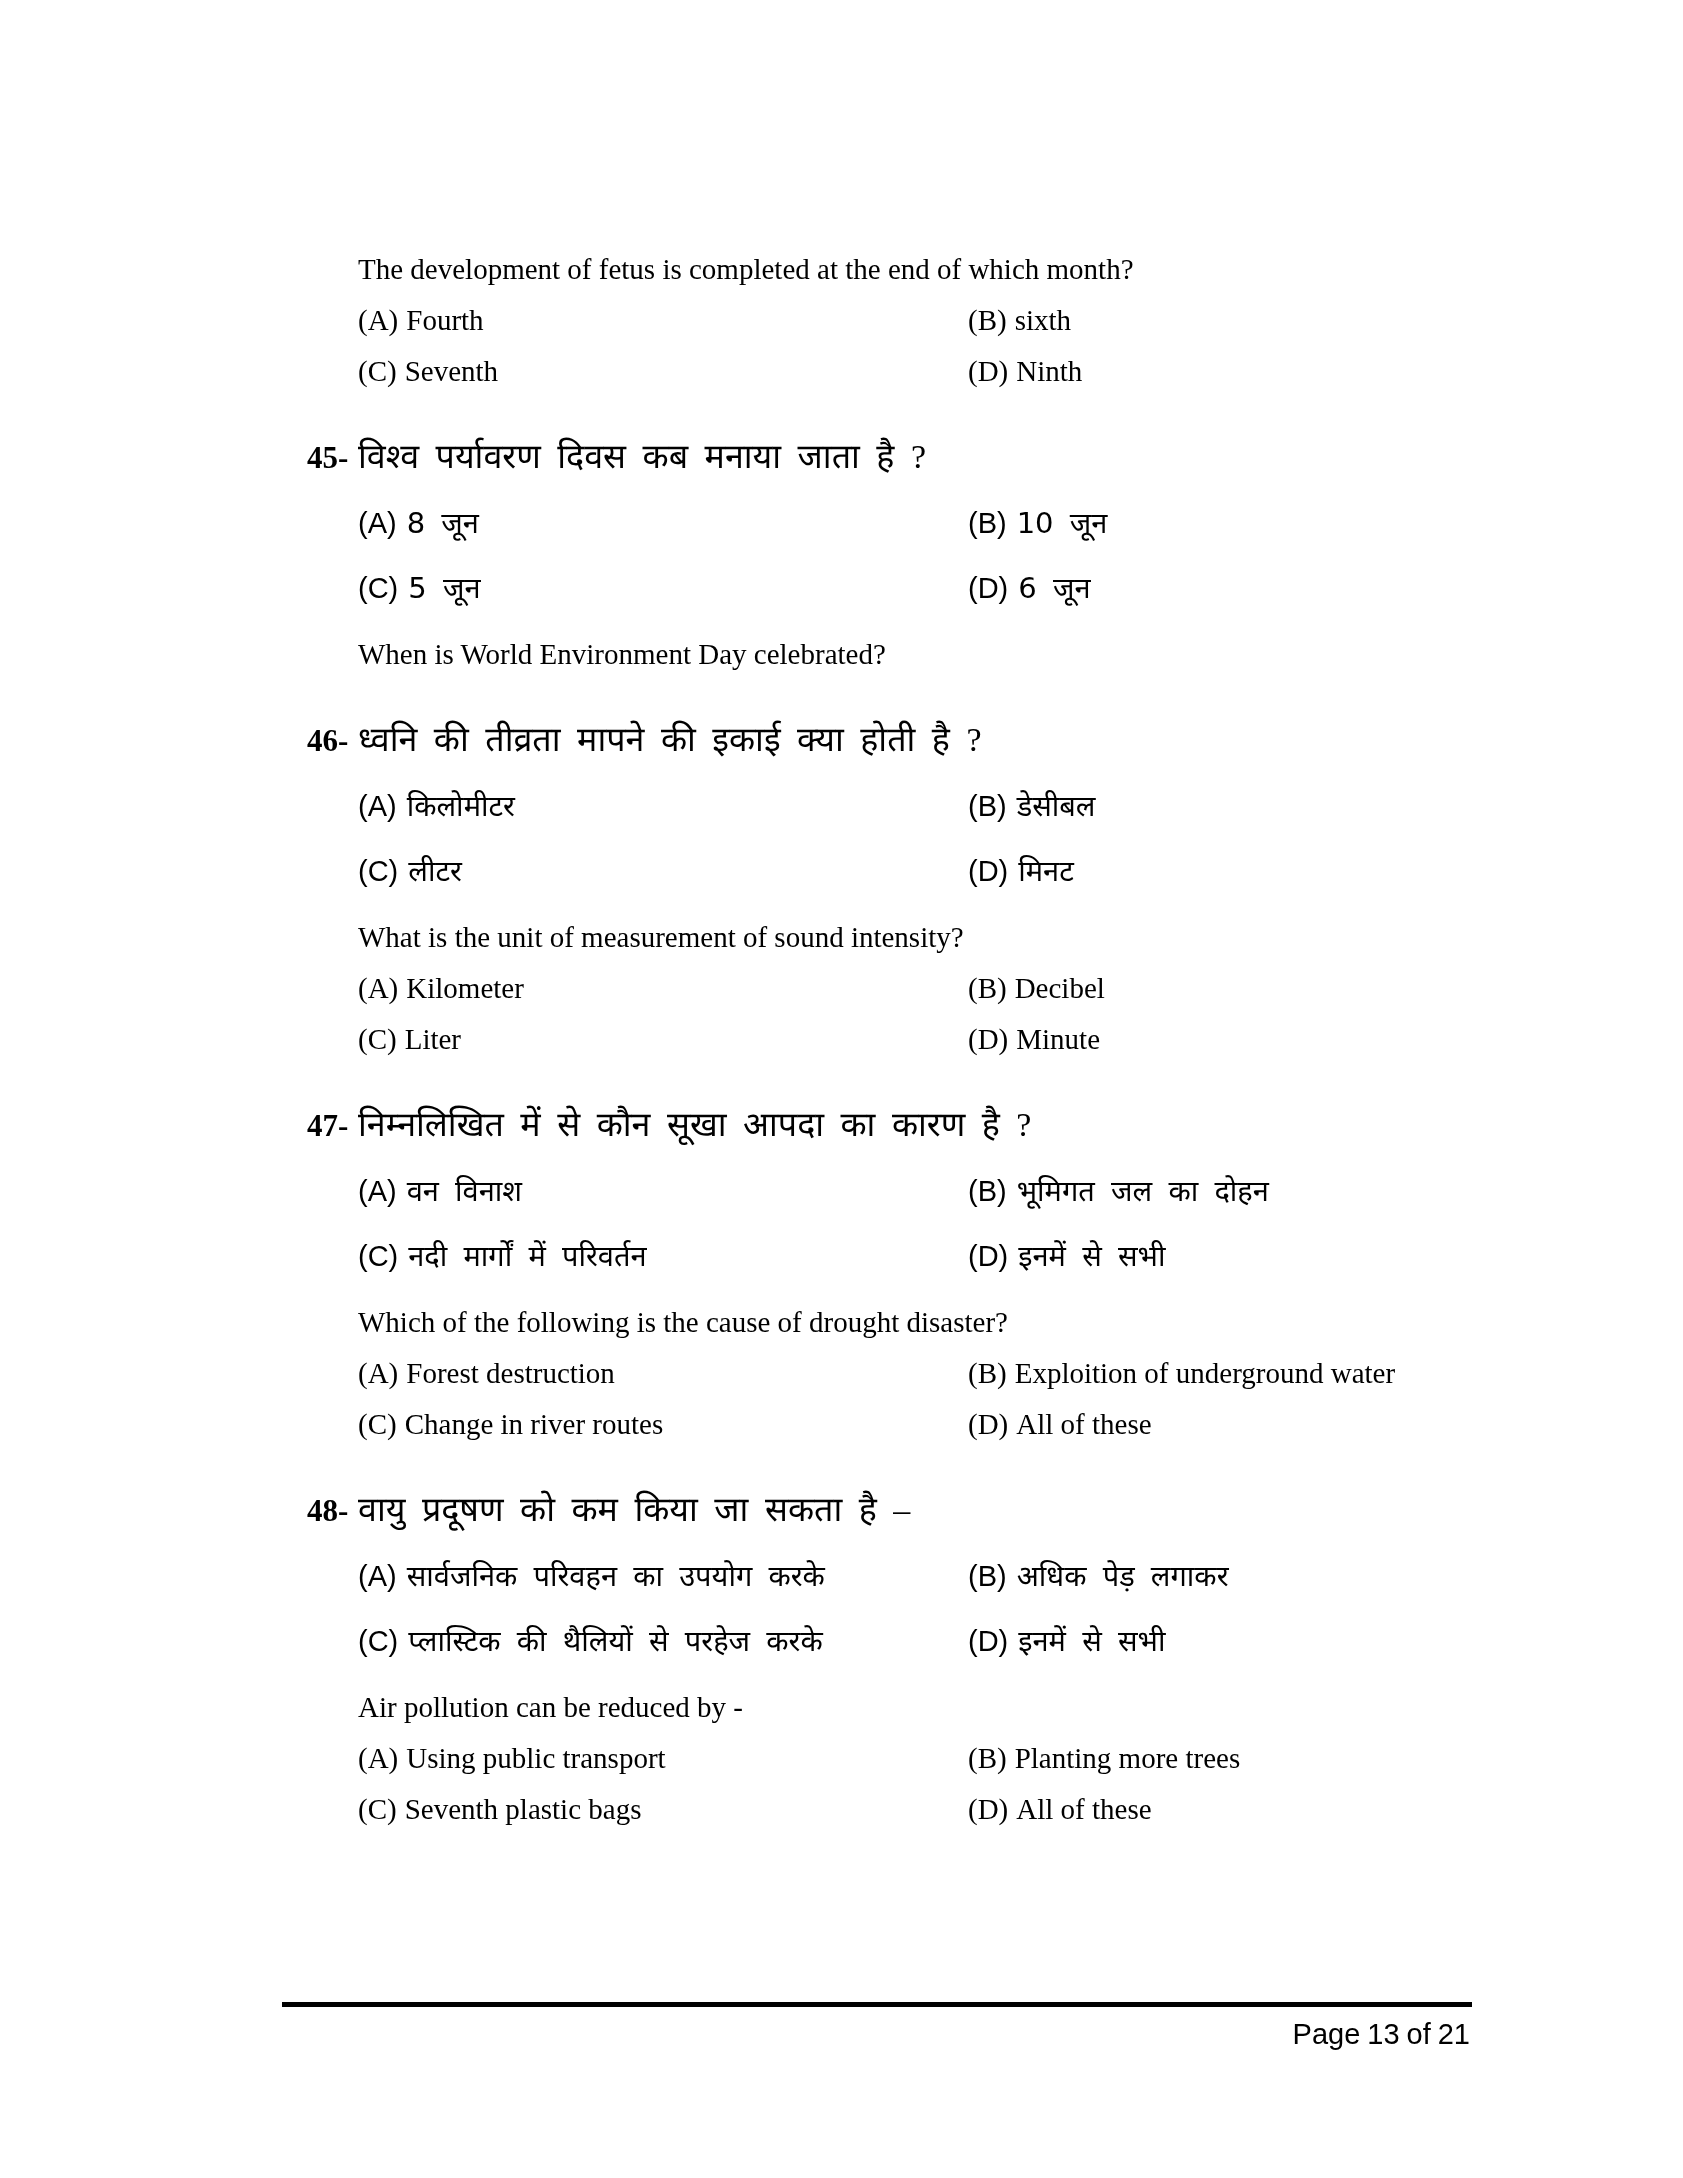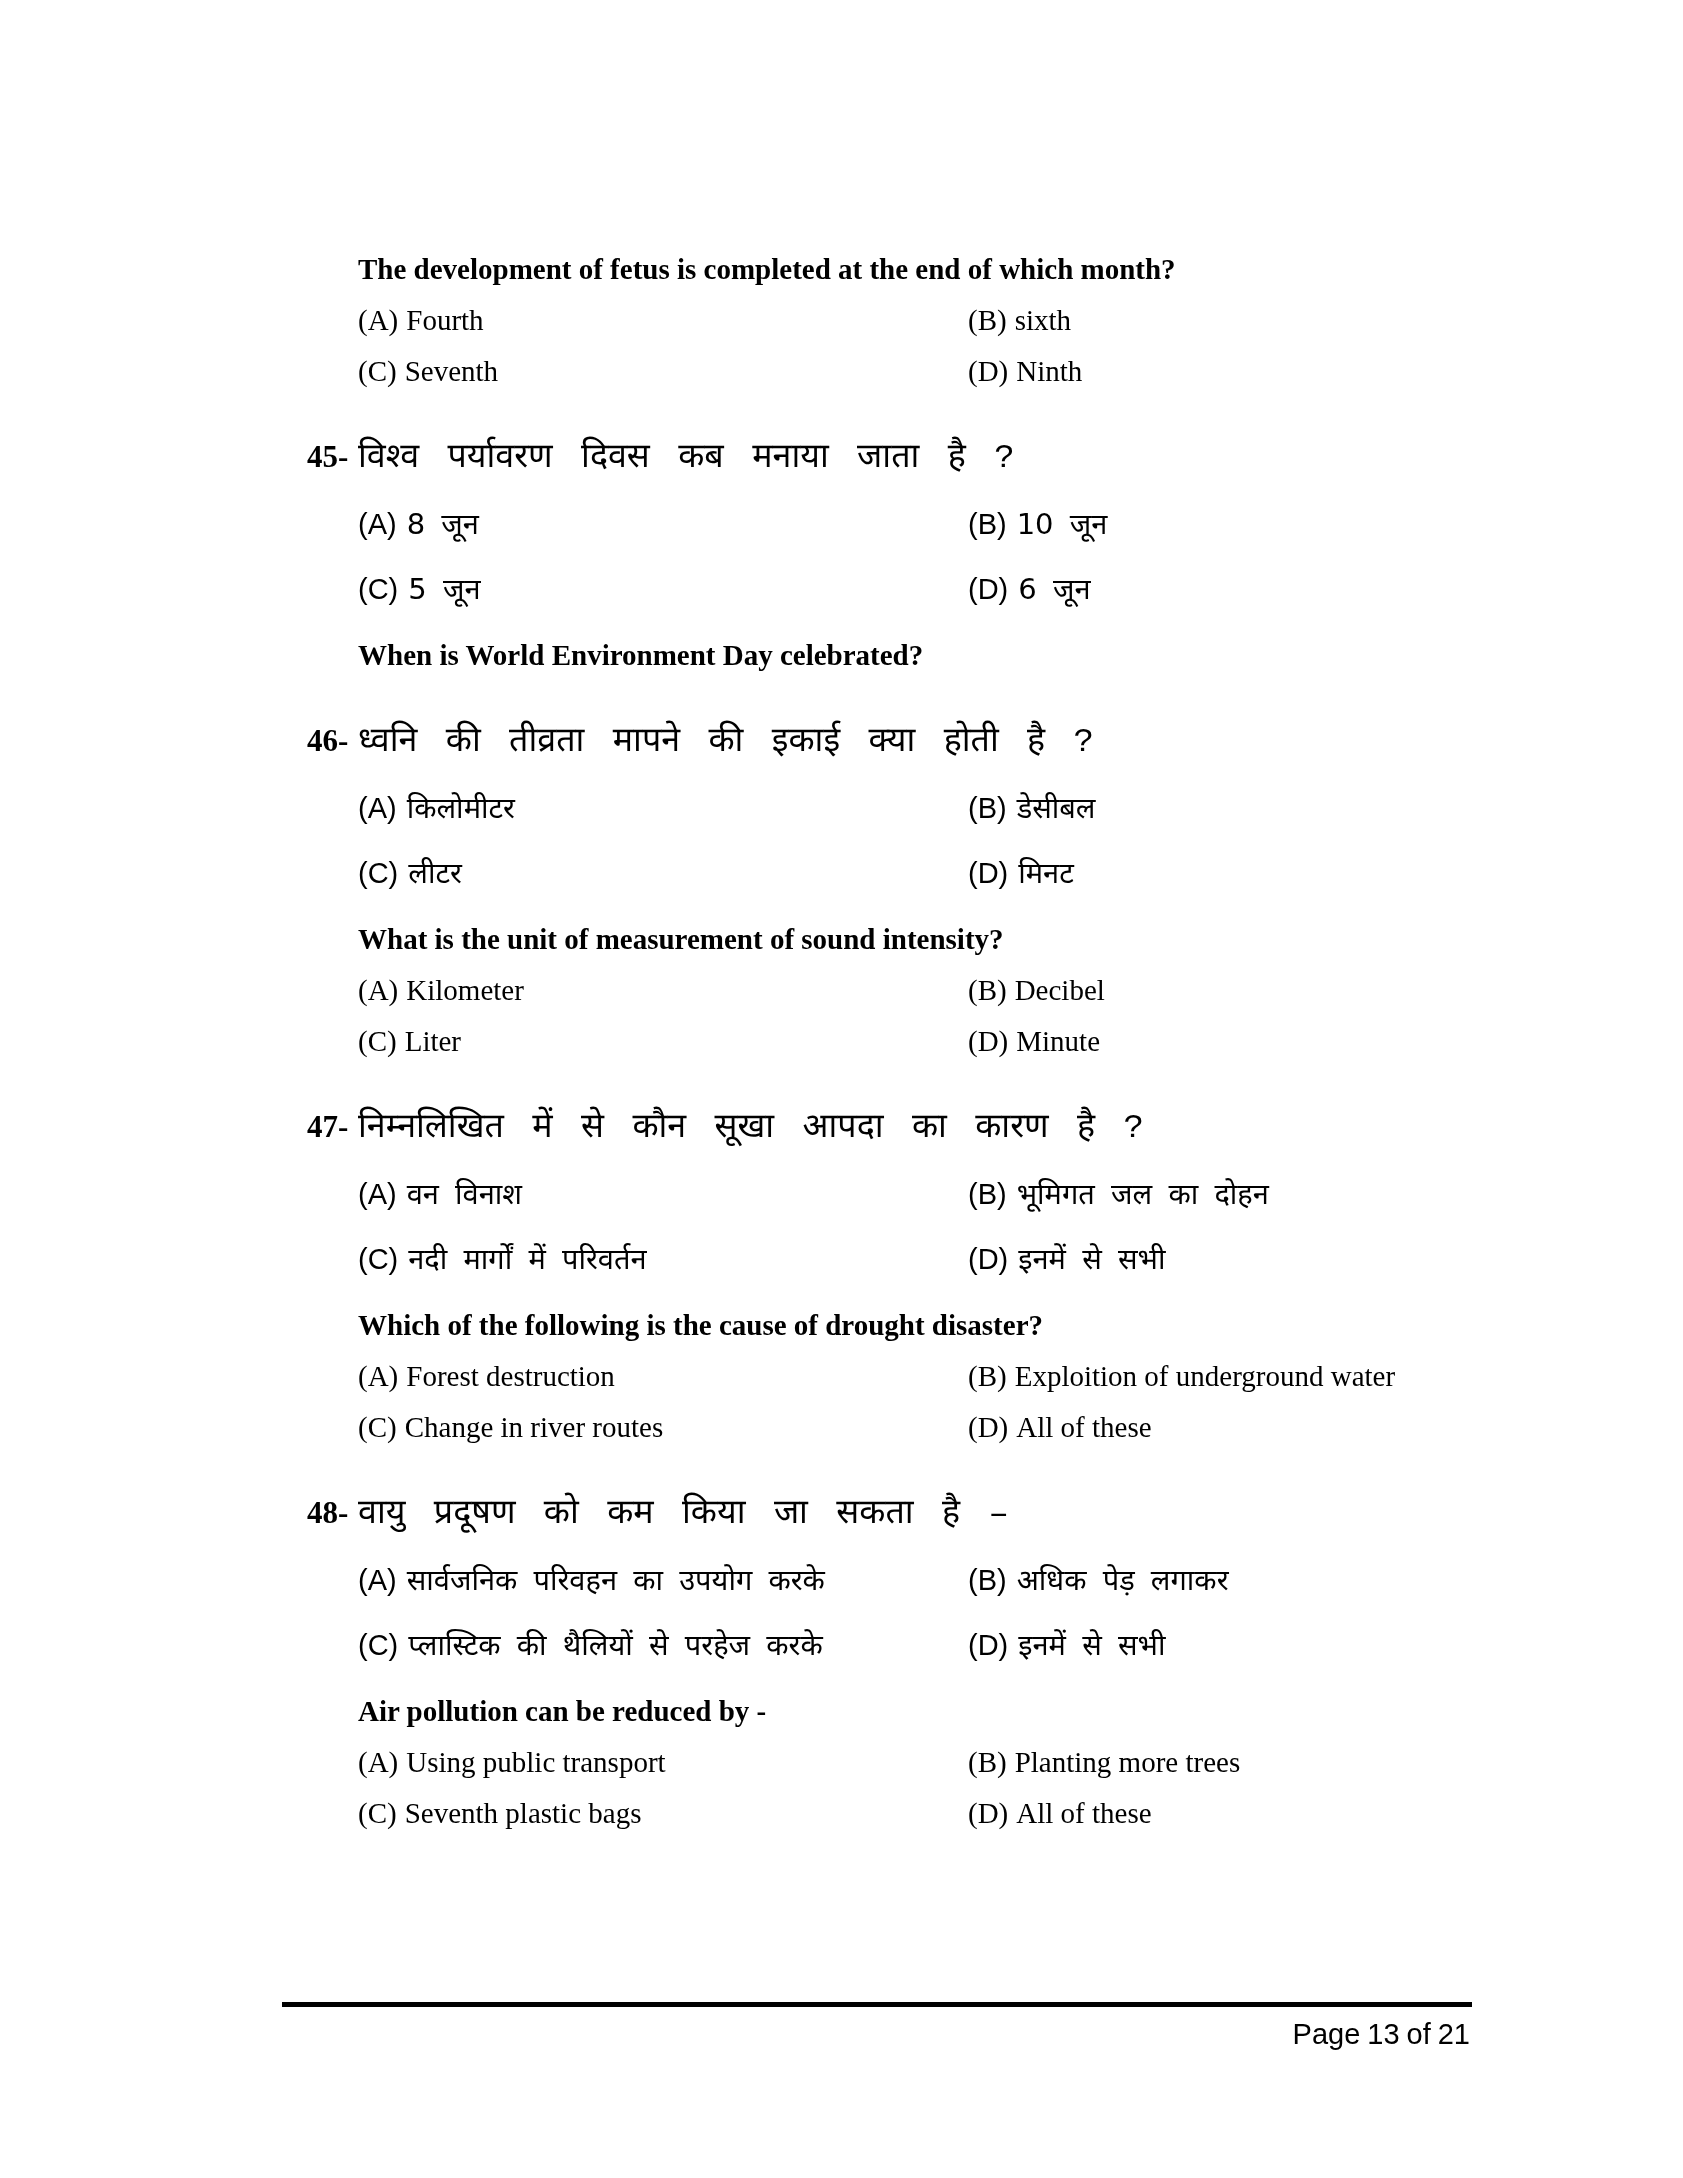--- a/index.html
+++ b/index.html
@@ -27,21 +27,21 @@
     margin-bottom: 6px;
   }
   .q-num {
     flex: 0 0 51px;
     width: 51px;
     font-family: "Liberation Serif", serif;
     font-weight: bold;
     font-size: 31px;
   }
   .hi-text {
-    font-family: Liberation Mono, monospace;
+    font-family: Liberation Serif, serif;
     word-spacing: 8px;
   }
 
   .indent { margin-left: 51px; }
 
   
   .opts {
     display: grid;
     grid-template-columns: 610px 1fr;
   }
@@ -58,21 +58,20 @@
   .hi-opts .opt-text {
     font-family: "DejaVu Sans", sans-serif;
     word-spacing: 7px;
   }
 
   .eng-q {
     font-size: 29px;
     line-height: 51px;
     margin-top: 8px;
     white-space: nowrap;
-    font-weight: bold;
   }
   .eng-opts .opt {
     font-size: 29px;
     line-height: 51px;
   }
   .eng-opts .opt-label { margin-right: 8px; }
 
   
   .footer-rule {
     position: absolute;

